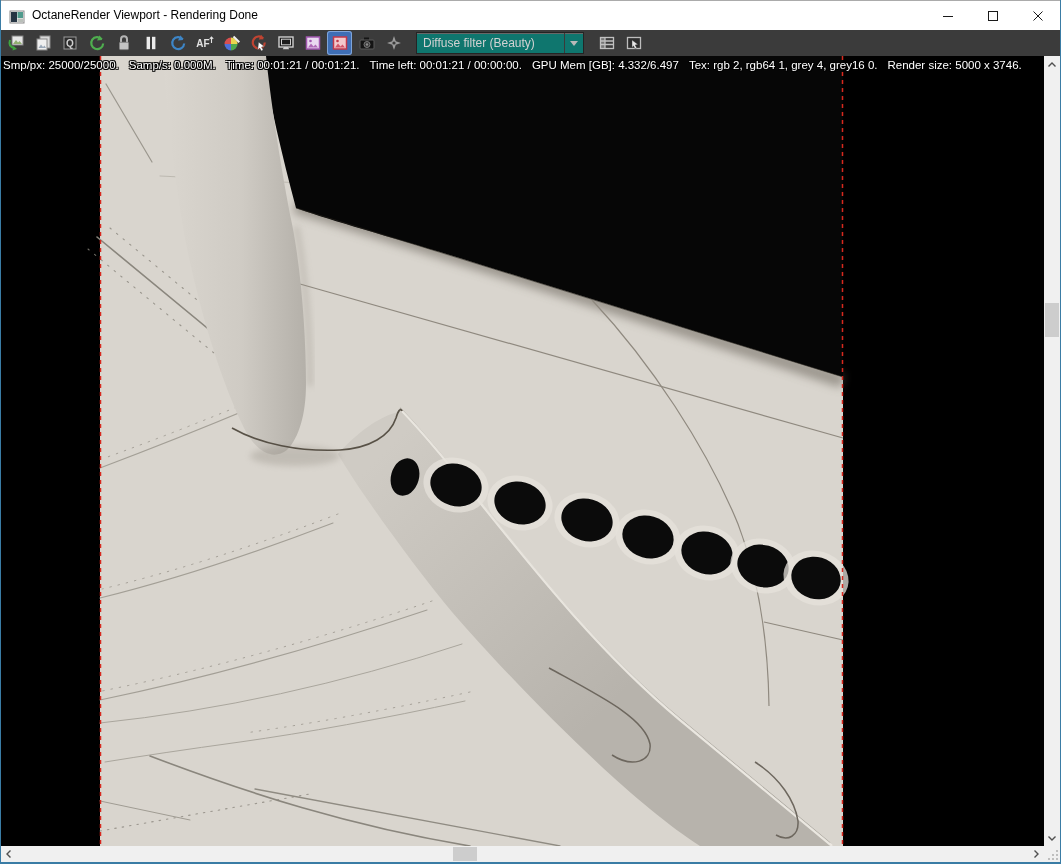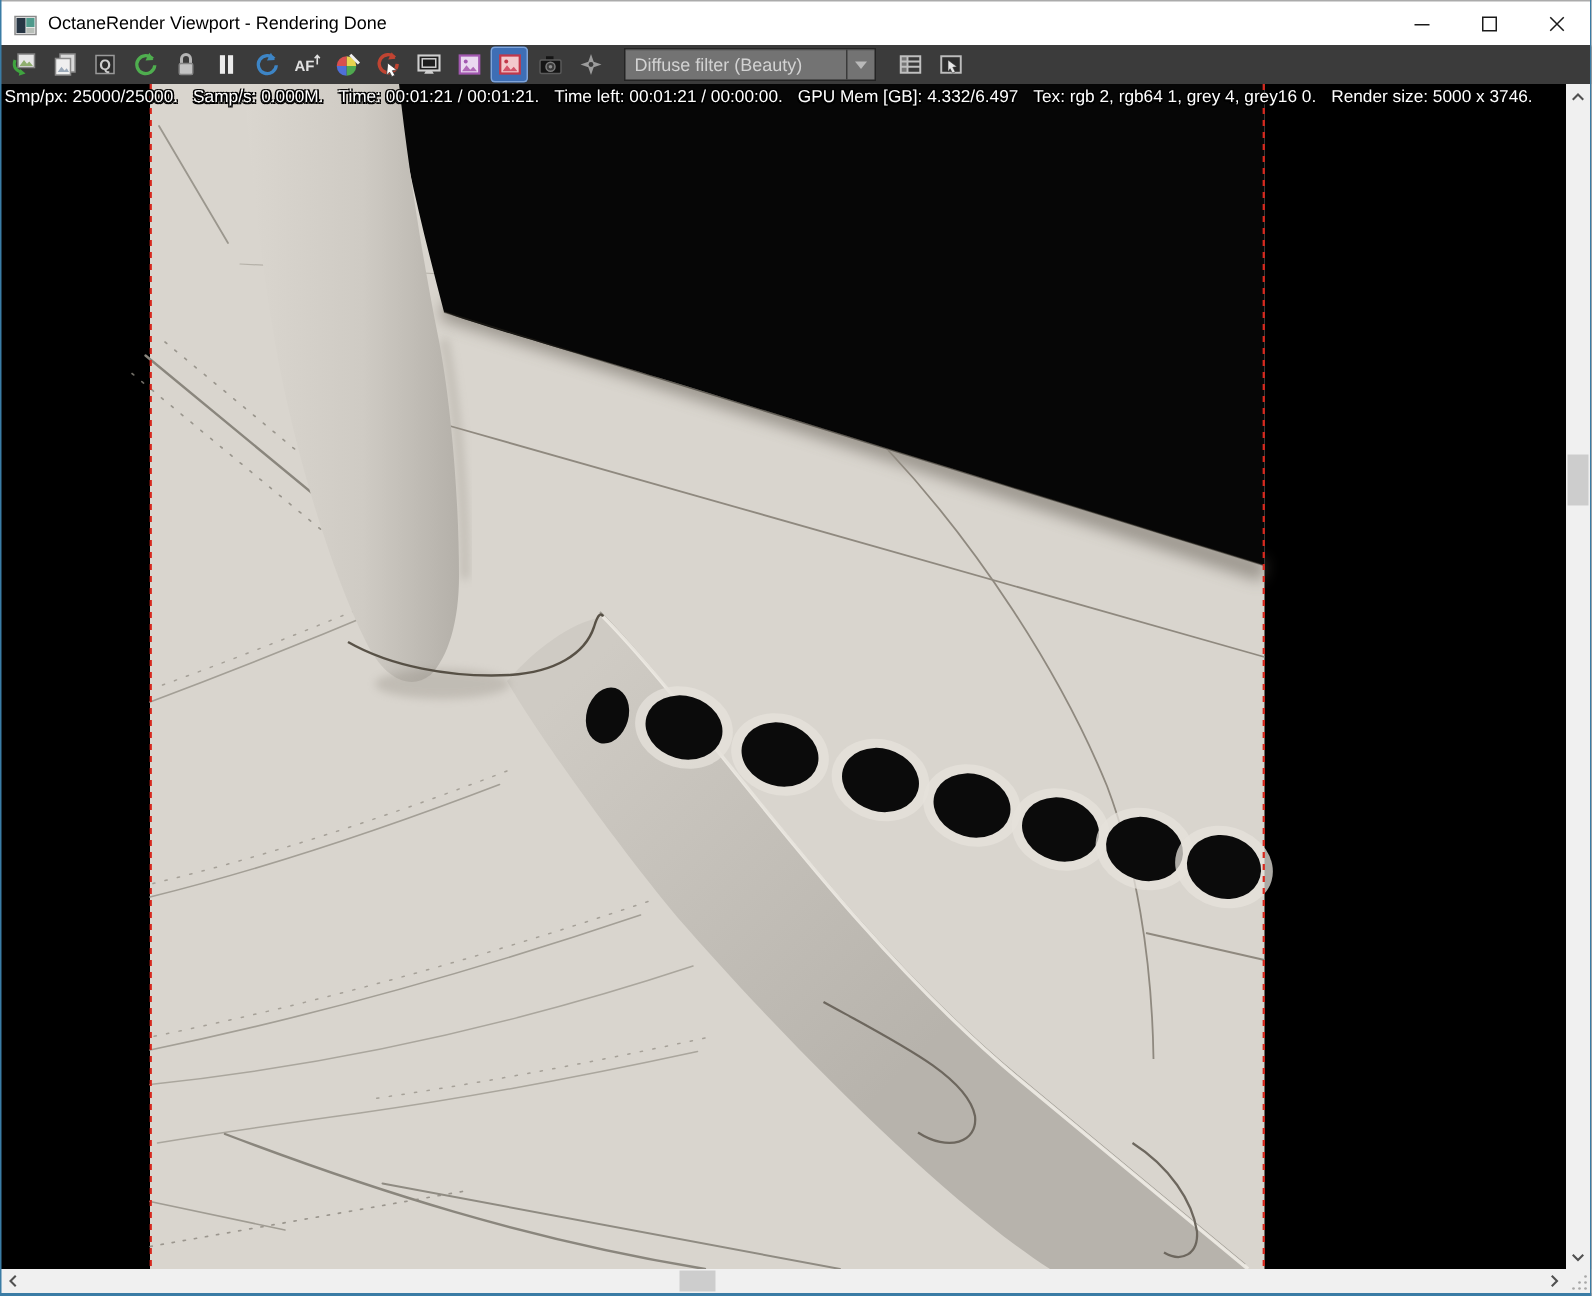--- a/index.html
+++ b/index.html
@@ -8,21 +8,21 @@
   
   .titlebar{position:absolute;left:0;top:0;width:1061px;height:30px;background:#ffffff;border-top:1px solid #ababab;padding-left:32px;}
   .title-icon{position:absolute;left:9px;top:8px;width:16px;height:16px;}
   .title-text{position:absolute;left:32px;top:7px;font-size:12px;color:#000;white-space:nowrap;}
   .winbtn{position:absolute;top:0;width:45px;height:30px;display:flex;align-items:center;justify-content:center;}
   .winbtn svg{display:block}
   
   .toolbar{position:absolute;left:0;top:30px;width:1061px;height:26px;background:#3b3b3b;display:flex;align-items:center;padding-left:2px;box-sizing:border-box;}
   .tbtn{width:25px;height:24px;margin:0 1px;display:flex;align-items:center;justify-content:center;border-radius:3px;flex:0 0 auto;}
   .tbtn.sel{background:#3e6eb5;box-shadow:inset 0 0 0 1px #7fa4d8;}
-  .dropdown{margin-left:9px;width:166px;height:20px;background:#737373;border:1px solid #242424;box-shadow:inset 0 1px 0 #686868;
+  .dropdown{margin-left:9px;width:166px;height:20px;background:#0f766e;border:1px solid #242424;box-shadow:inset 0 1px 0 #686868;
             display:flex;align-items:center;color:#d2d2d2;font-size:12px;flex:0 0 auto;}
   .dropdown .dd-label{flex:1;padding-left:6px;white-space:nowrap;overflow:hidden;}
   .dropdown .dd-arrow{width:18px;height:100%;border-left:1px solid #3a3a3a;display:flex;align-items:center;justify-content:center;}
   .dd-tri{width:0;height:0;border-left:4px solid transparent;border-right:4px solid transparent;border-top:5px solid #b9b9b9;}
   .tbtn.after-dd{margin-left:10px;}
   
   .viewport{position:absolute;left:0;top:56px;width:1044px;height:790px;background:#000;}
   .viewport svg{display:block}
   .status{position:absolute;left:3px;color:#fff;font-size:11.5px;line-height:14px;white-space:nowrap;
           text-shadow:1px 1px 0 #000,-1px -1px 0 #000,-1px 1px 0 #000,1px -1px 0 #000,0 1px 0 #000,1px 0 0 #000;}

